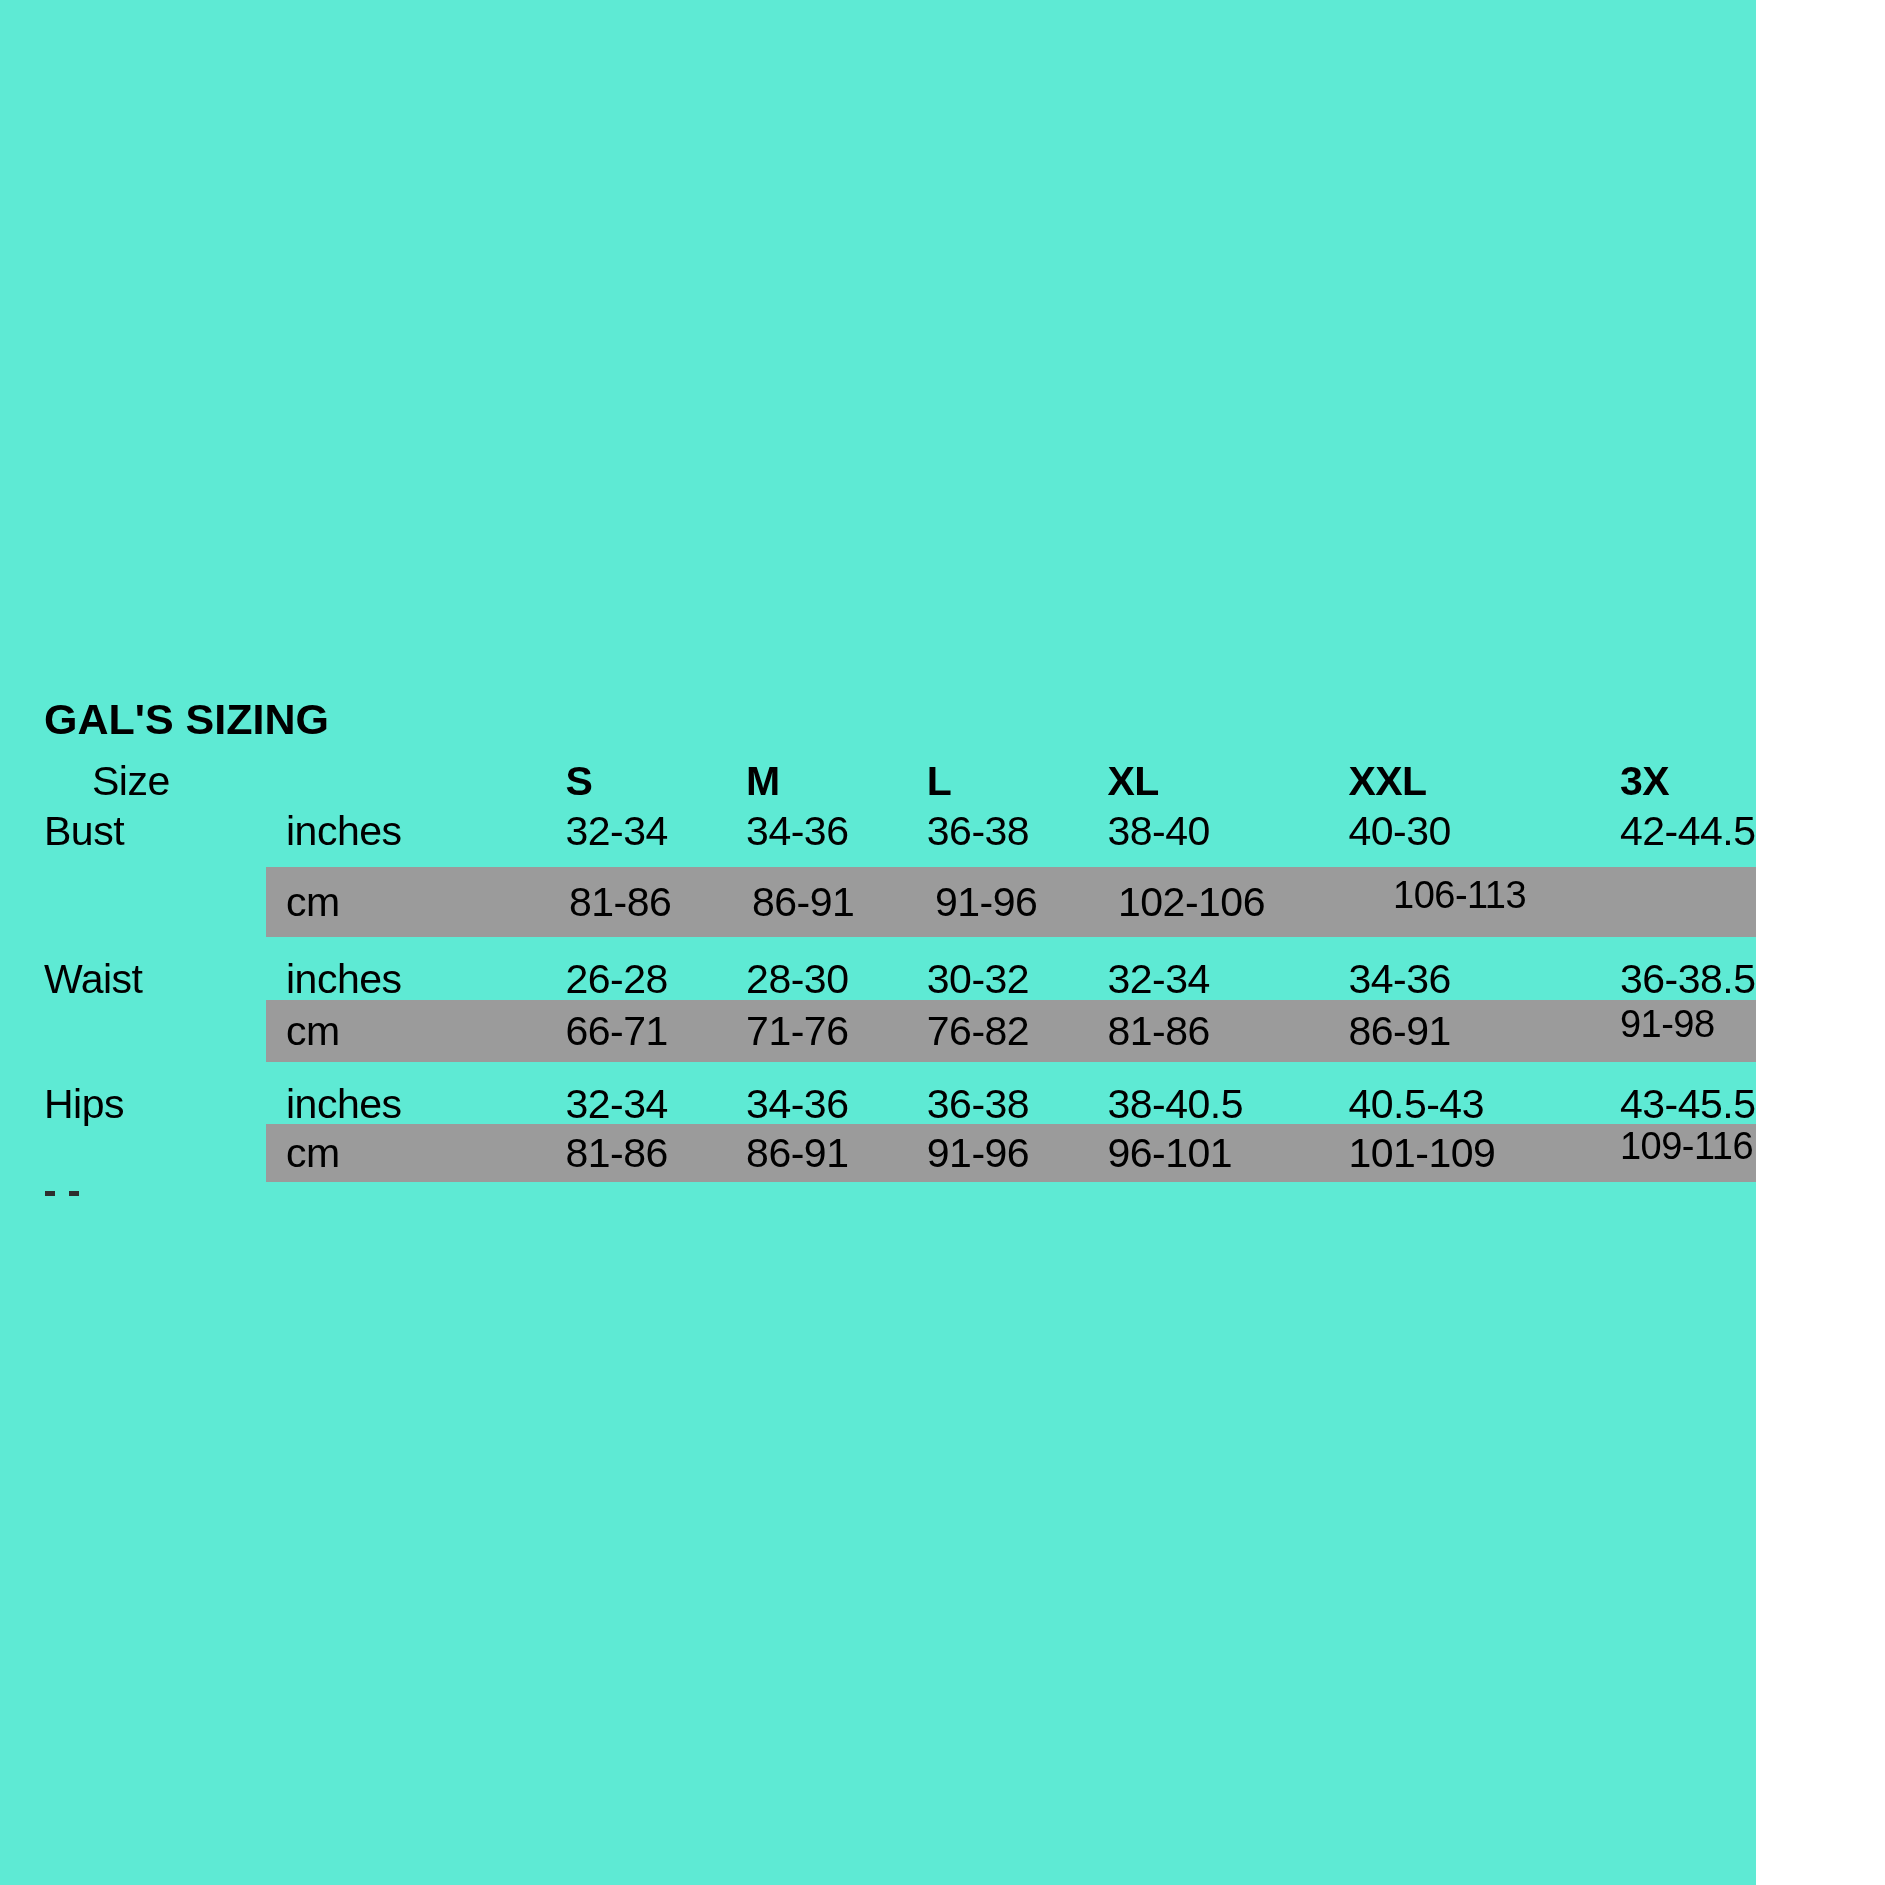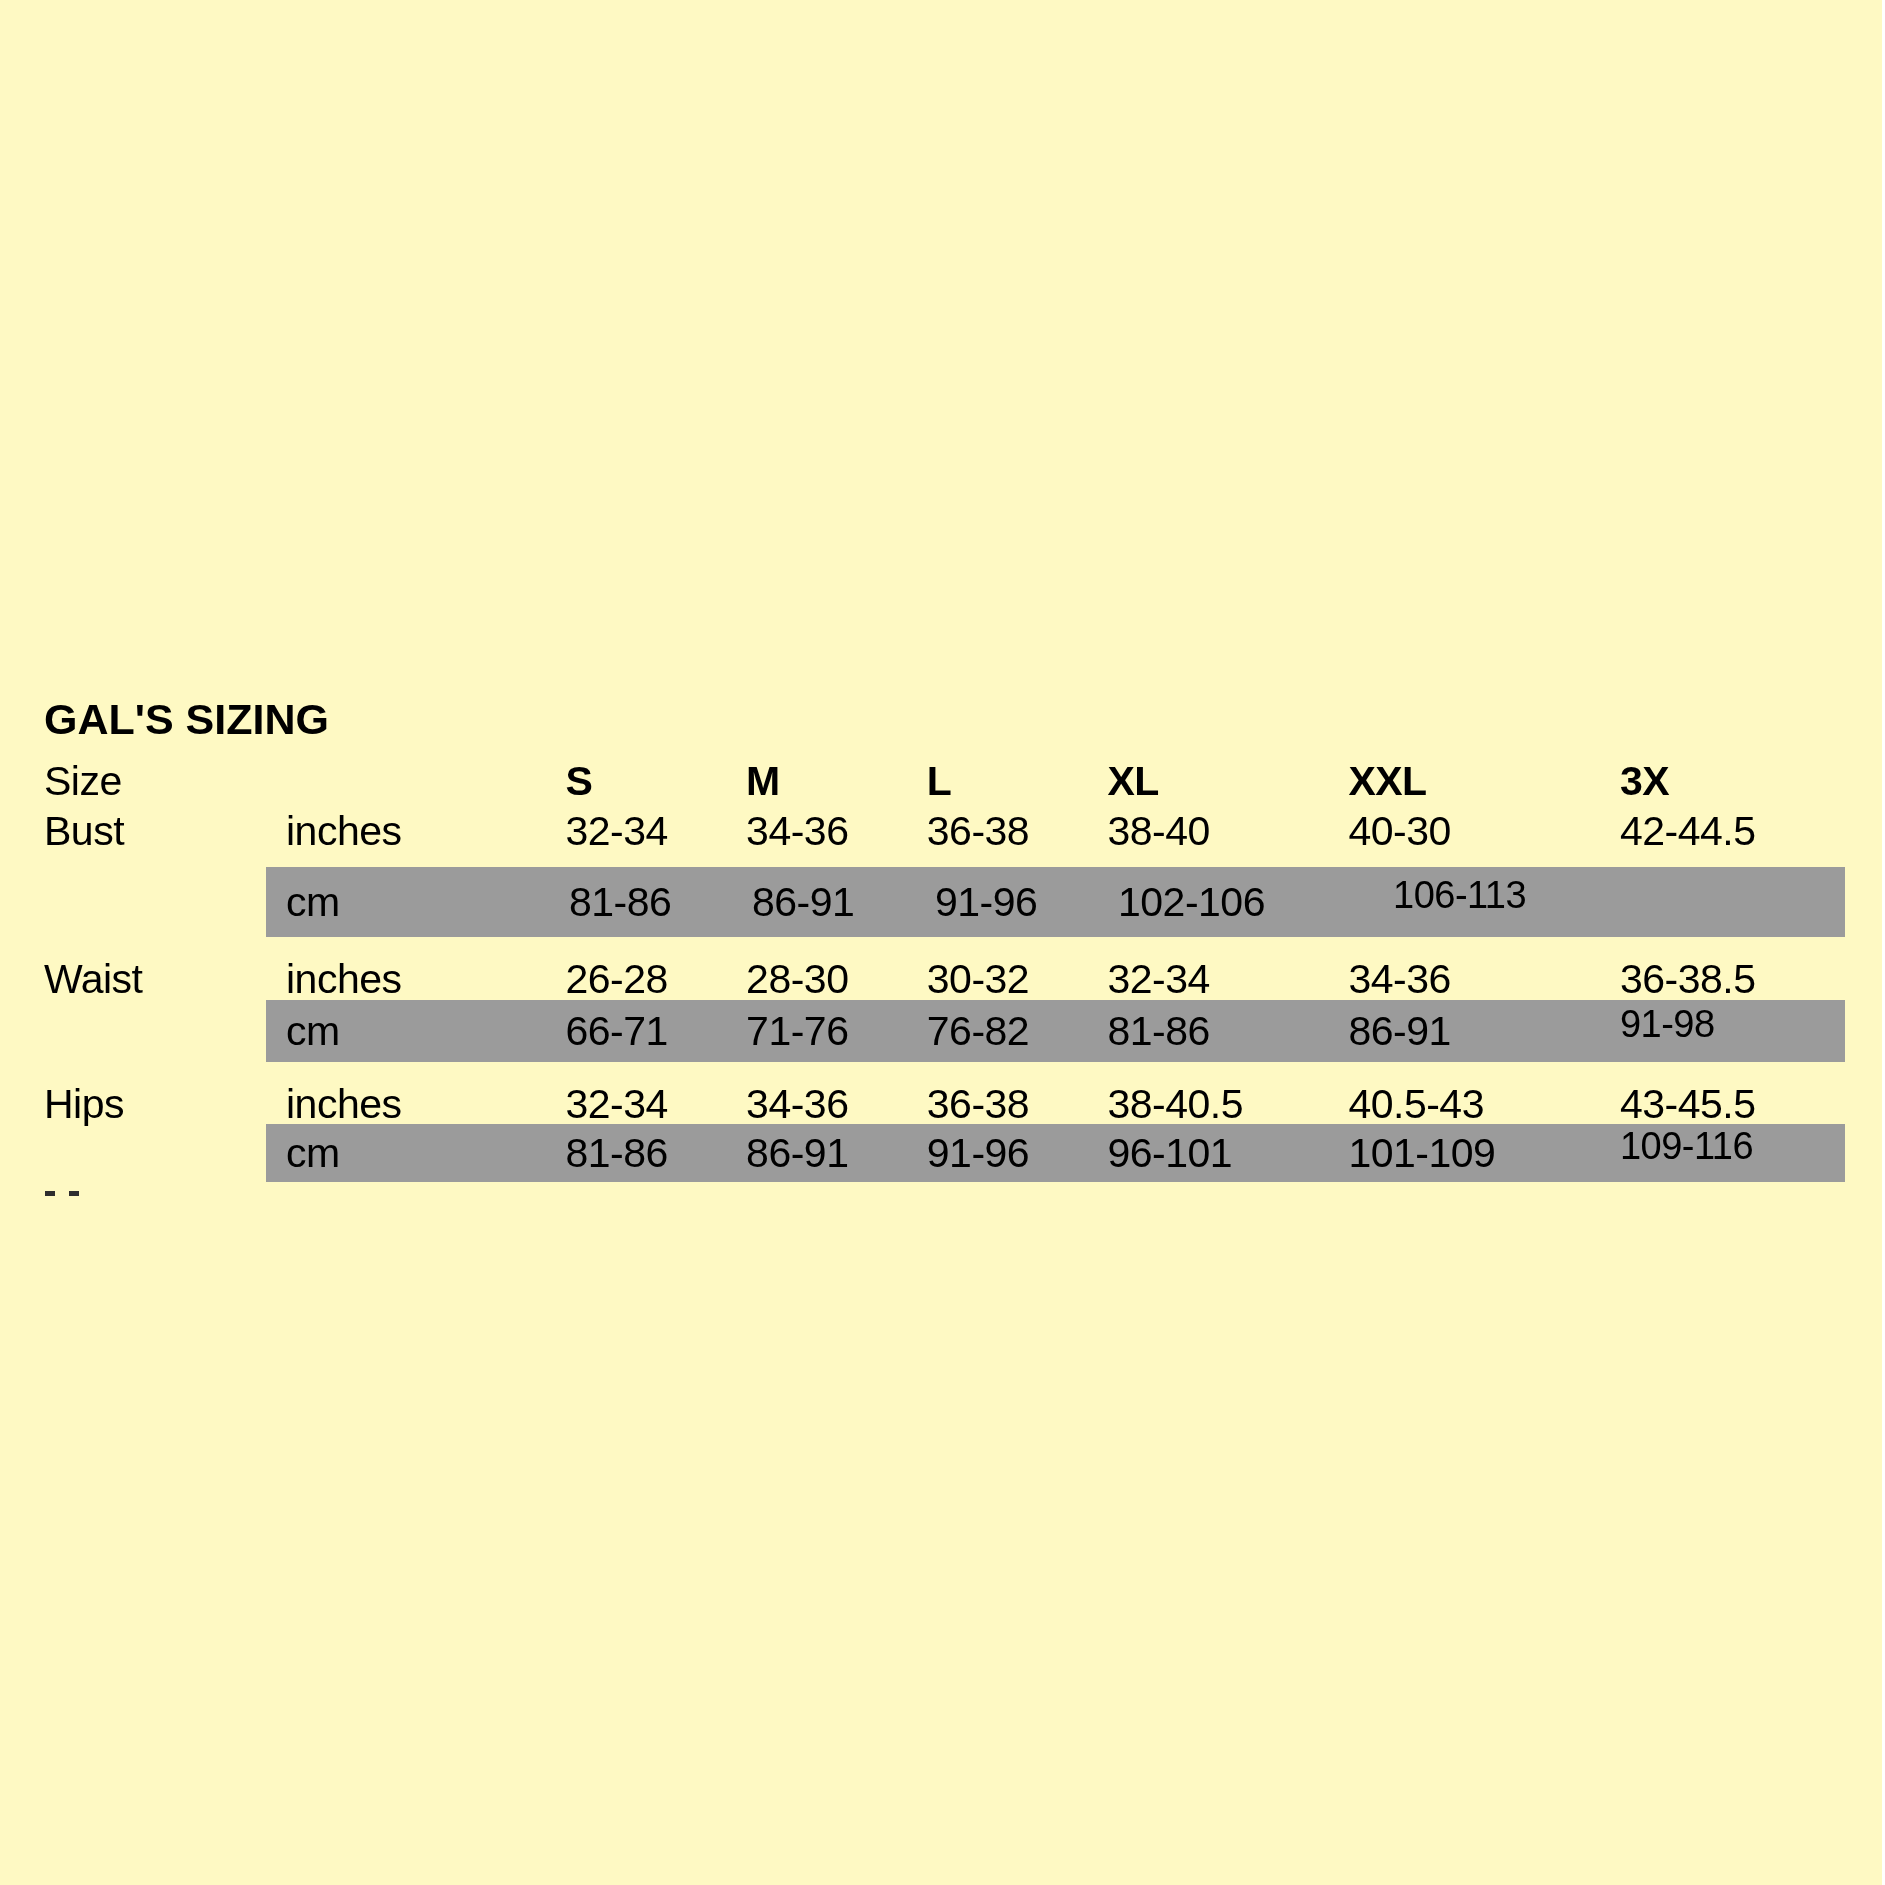--- a/index.html
+++ b/index.html
@@ -1,23 +1,24 @@
 <!DOCTYPE html>
 <html><head>
 <meta charset="utf-8">
 <style>
   html, body { margin: 0; padding: 0; }
   .canvas {
     position: relative;
-    width: 1882px;
+    width: 1708px;
     height: 1885px;
-    background: #fef9c3;
+    background: #5eead4;
     overflow: hidden;
     font-family: "Liberation Sans", "DejaVu Sans", sans-serif;
     color: #000000;
+    padding-left: 48px;
   }
   .content {
     position: absolute;
     left: 44px;
     top: 0;
     width: 1801px;
   }
   .title-row {
     position: absolute;
     left: 0;
@@ -62,21 +63,21 @@
   .shaded { background: #9b9b9b; }
   .col-unit { width: 283px; margin-left: 20px; }
   .col-s    { width: 183px; }
   .col-m    { width: 183px; }
   .col-l    { width: 183px; }
   .col-xl   { width: 244px; }
   .col-xxl  { width: 275px; }
   .col-3x   { width: 228px; }
 
   .row-size .cell { font-weight: 700; }
-  .row-size .col-label { font-weight: 400; }
+  .row-size .col-label { font-weight: 400; margin-left: 48px; }
 
   .shaded .col-3x { font-size: 38px; transform: translateY(-7px); }
   .row-r3.row .col-3x, .row-r5.row .col-3x { }
 
   .marks {
     position: absolute;
     left: 45px;
     top: 1191px;
     display: flex;
     gap: 14px;

